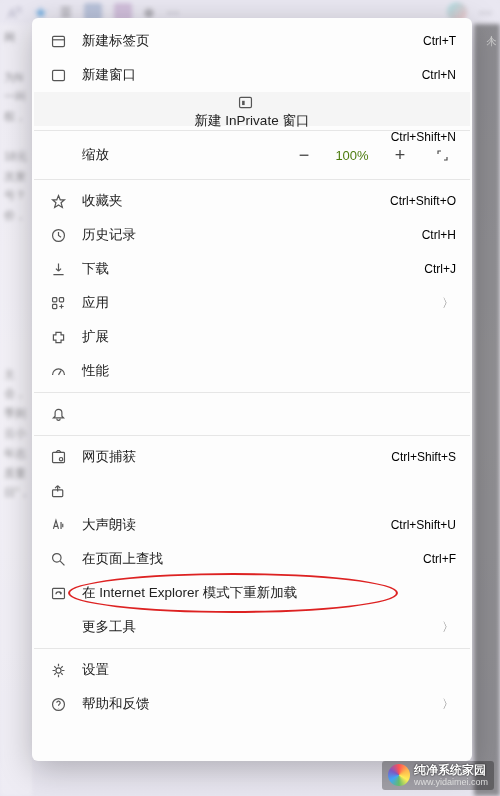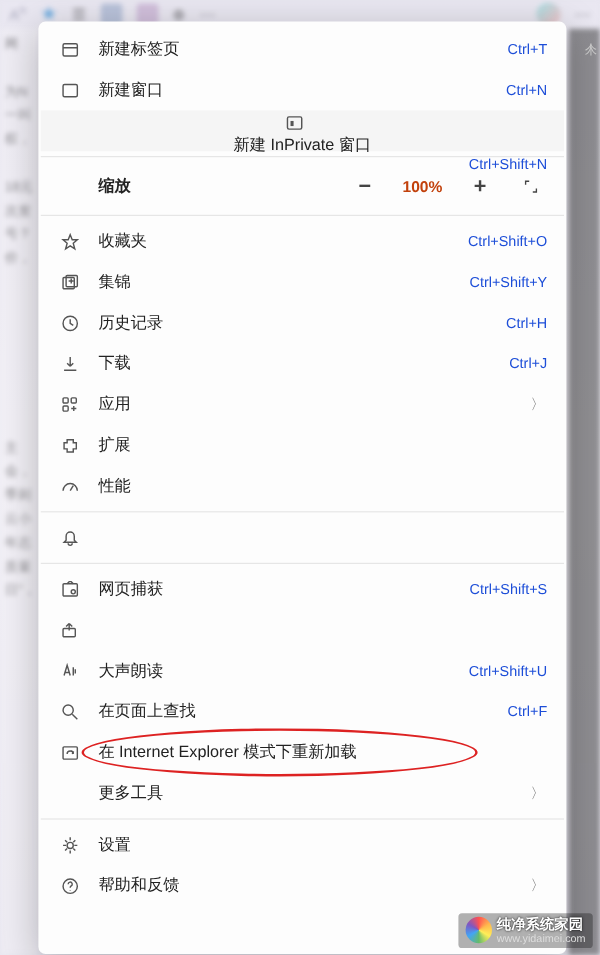--- a/index.html
+++ b/index.html
@@ -80,21 +80,21 @@
       color: #555;
     }
     .mi-icon svg { width: 17px; height: 17px; stroke: currentColor; fill: none; stroke-width: 1.4; }
     
     .mi-label {
       flex: 1;
       color: #222;
       font-size: 13.5px;
     }
     .mi-shortcut {
-      color: #1d4ed8;
+      color: #000000;
       font-size: 12px;
       margin-left: auto;
     }
     .mi-chevron {
       color: #777;
       margin-left: auto;
       font-size: 12px;
       padding-right: 2px;
     }
     
@@ -103,42 +103,41 @@
       background: #e6e6e6;
       margin: 4px 0;
     }
     
     
     .zoom-row {
       display: flex;
       align-items: center;
       height: 40px;
       padding: 0 14px;
-      font-weight: bold;
     }
     .zoom-label {
       margin-left: 34px;
       font-size: 13.5px;
       color: #222;
     }
     .zoom-controls {
       margin-left: auto;
       display: flex;
       align-items: center;
       gap: 14px;
     }
     .zoom-btn {
       width: 28px; height: 28px;
       display: flex; align-items: center; justify-content: center;
       border-radius: 3px;
       cursor: pointer;
       font-size: 18px;
       color: #444;
     }
-    .zoom-pct { font-size: 13px; color: #c2410c; min-width: 40px; text-align: center; }
+    .zoom-pct { font-size: 13px; color: #4d7c0f; min-width: 40px; text-align: center; }
     
     
     .highlight-ellipse {
       position: absolute;
       border: 2px solid #d22;
       border-radius: 50%;
       pointer-events: none;
     }
     
     
@@ -271,31 +270,20 @@
   <div class="menu-item">
     <span class="mi-icon">
         <svg viewBox="0 0 20 20">
           <path d="M10 3l2 5h5l-4 3.5 1.5 5.5L10 14l-4.5 3 1.5-5.5L3 8h5z"></path>
         </svg>
       </span>
     <span class="mi-label">收藏夹</span>
     <span class="mi-shortcut">Ctrl+Shift+O</span>
   </div>
 
-  <div class="menu-item">
-    <span class="mi-icon">
-        <svg viewBox="0 0 20 20">
-          <rect x="3" y="5" width="11" height="11" rx="1"></rect>
-          <rect x="6" y="3" width="11" height="11" rx="1"></rect>
-          <path d="M11 6v5M8.5 8.5h5"></path>
-        </svg>
-      </span>
-    <span class="mi-label">集锦</span>
-    <span class="mi-shortcut">Ctrl+Shift+Y</span>
-  </div>
 
   <div class="menu-item">
     <span class="mi-icon">
         <svg viewBox="0 0 20 20">
           <circle cx="10" cy="10" r="7"></circle>
           <path d="M10 6v4l3 2"></path>
         </svg>
       </span>
     <span class="mi-label">历史记录</span>
     <span class="mi-shortcut">Ctrl+H</span>

